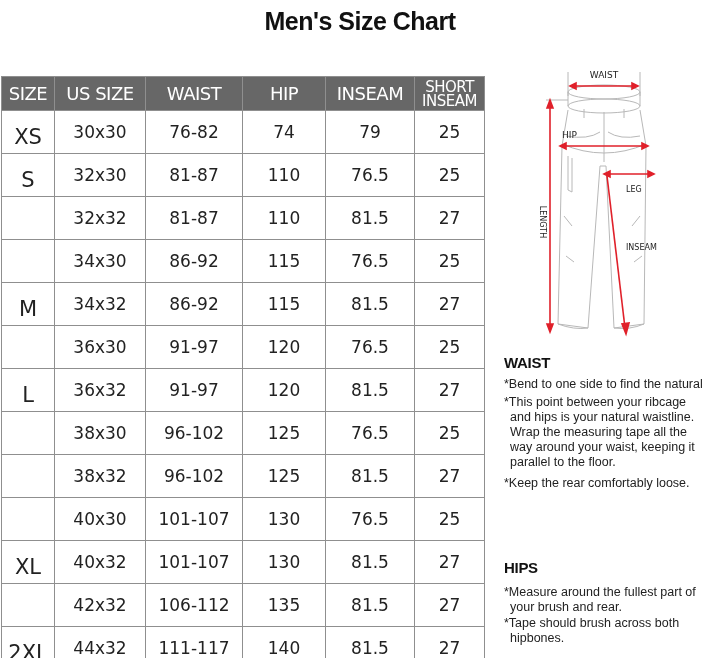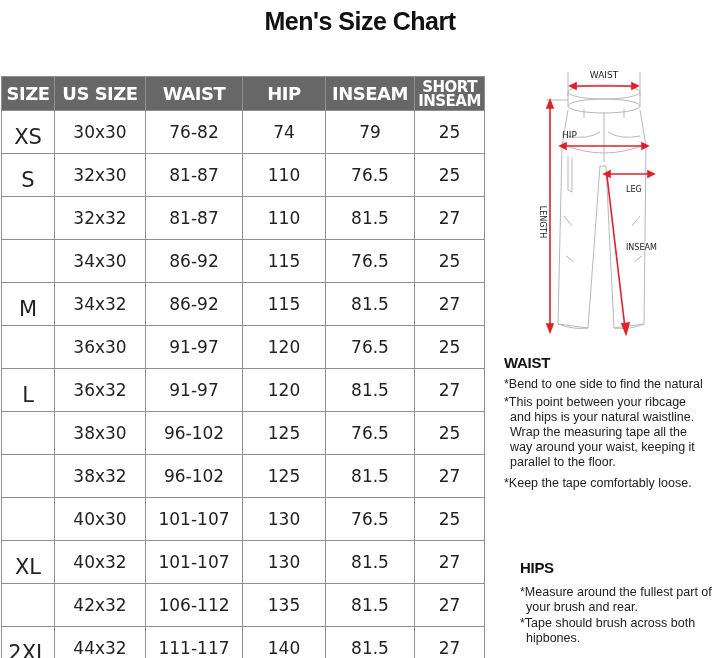--- a/index.html
+++ b/index.html
@@ -1,21 +1,21 @@
 <!DOCTYPE html>
 <html><head>
 <meta charset="utf-8">
 <style>
   html, body { margin: 0; padding: 0; background: #ffffff; }
   body { width: 720px; height: 658px; position: relative; overflow: hidden; font-family: "DejaVu Sans", sans-serif; color: #222; }
   .title { position: absolute; left: 0; top: 8px; width: 720px; text-align: center; font-family: "Liberation Sans", sans-serif; font-weight: bold; font-size: 25px; letter-spacing: -0.5px; line-height: 26px; color: #111; }
 
   table.size { position: absolute; left: 1px; top: 76px; border-collapse: collapse; table-layout: fixed; }
   table.size th, table.size td { border: 1px solid #8f8f8f; text-align: center; padding: 0; }
-  table.size th { background: #676767; color: #fff; font-weight: bold; font-size: 18px; height: 33px; letter-spacing: -0.5px; }
+  table.size th { background: #676767; color: #fff; font-weight: normal; font-size: 18px; height: 33px; letter-spacing: -0.5px; }
   table.size th.two { font-size: 15px; line-height: 14px; }
   table.size td { height: 38px; font-size: 17px; color: #222; }
   table.size td.sz { vertical-align: bottom; padding-bottom: 4px; font-size: 21px; }
 
   .diagram { position: absolute; left: 528px; top: 66px; width: 152px; height: 280px; }
 
   .guide { position: absolute; left: 504px; font-family: "Liberation Sans", sans-serif; color: #222; }
   .guide h3 { margin: 0; font-size: 15px; font-weight: bold; color: #111; letter-spacing: -0.3px; }
   .guide p { margin: 0; font-size: 12.5px; line-height: 15px; }
   .guide p .ind { display: block; padding-left: 6px; }
@@ -218,26 +218,26 @@
         <span style="display: block;">*Bend to one side to find the natural</span>
       </p>
       <p style="margin-top: 3px;">
         <span style="display: block;">*This point between your ribcage</span>
         <span class="ind">and hips is your natural waistline.</span>
         <span class="ind">Wrap the measuring tape all the</span>
         <span class="ind">way around your waist, keeping it</span>
         <span class="ind">parallel to the floor.</span>
       </p>
       <p style="margin-top: 6px;">
-        <span style="display: block;">*Keep the tape comfortably loose.</span>
+        <span style="display: block;">*Keep the rear comfortably loose.</span>
       </p>
     </div>
 </div>
 
-<div class="guide" style="top:559px;margin-left:16px;">
+<div class="guide" style="top:559px;">
   <h3>HIPS</h3>
   <div id="hips-tips" style="margin-top:9px;">
       <p>
         <span style="display: block;">*Measure around the fullest part of</span>
         <span class="ind">your brush and rear.</span>
       </p>
       <p style="margin-top: 1px;">
         <span style="display: block;">*Tape should brush across both</span>
         <span class="ind">hipbones.</span>
       </p>

